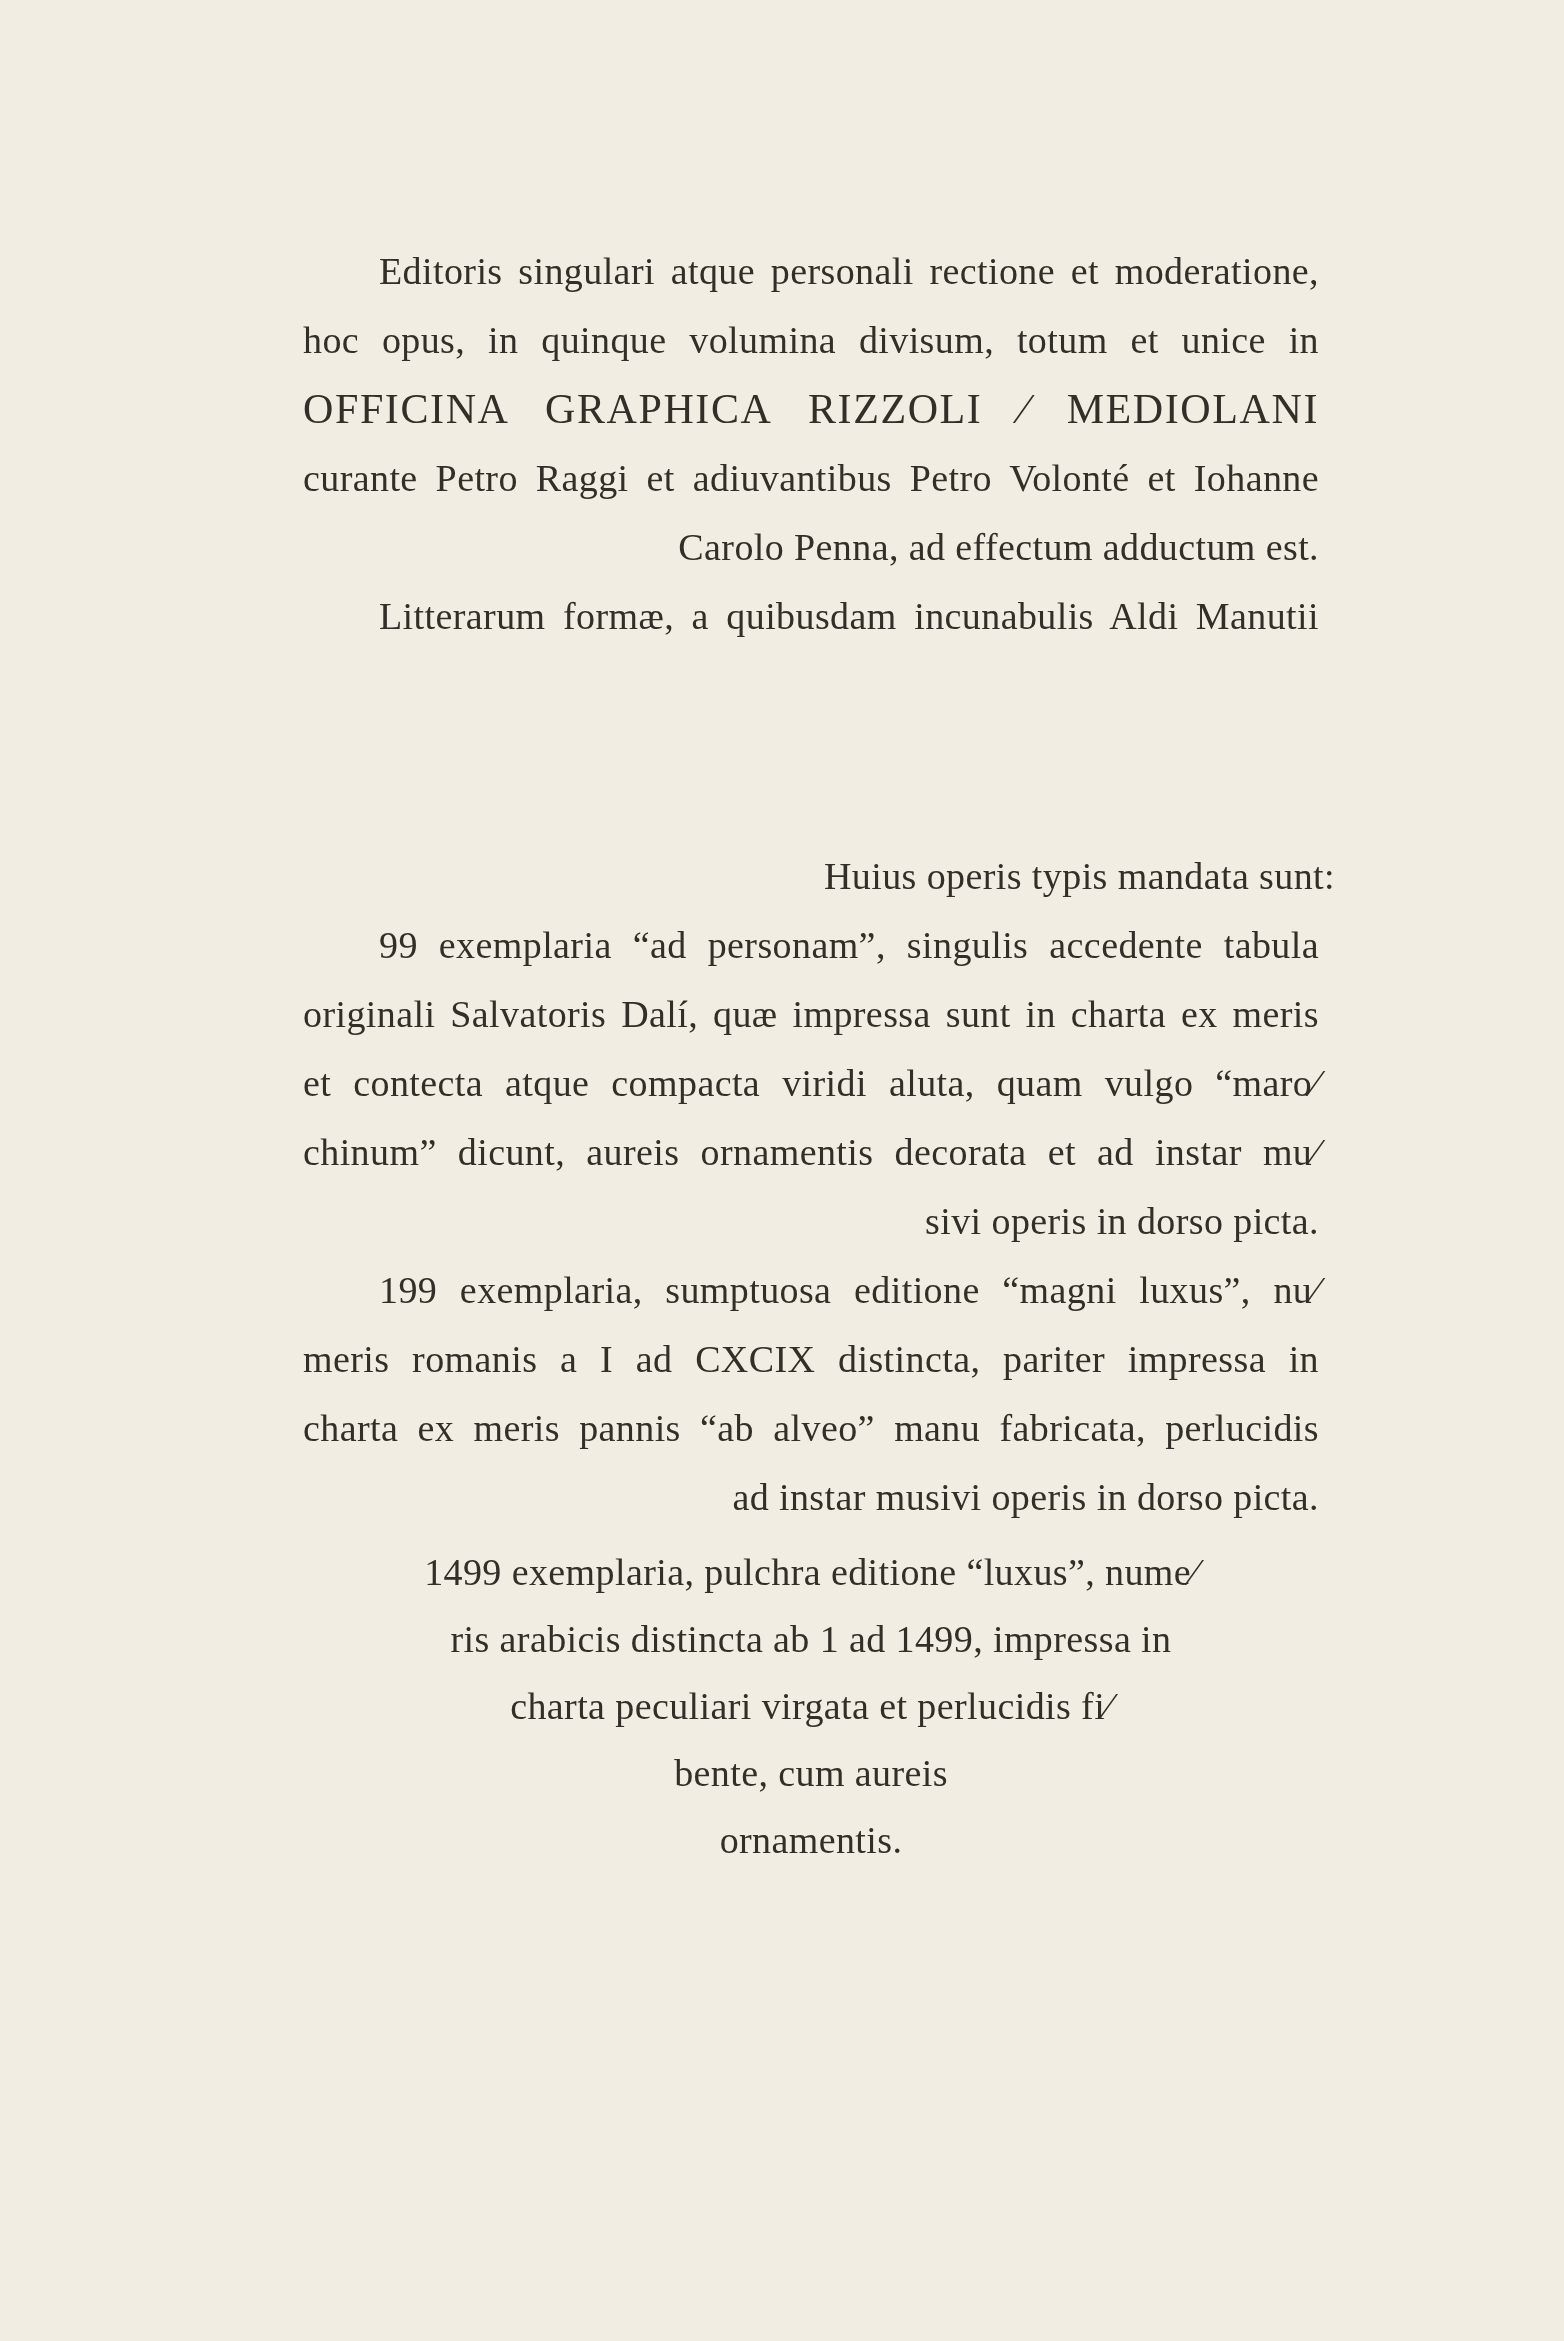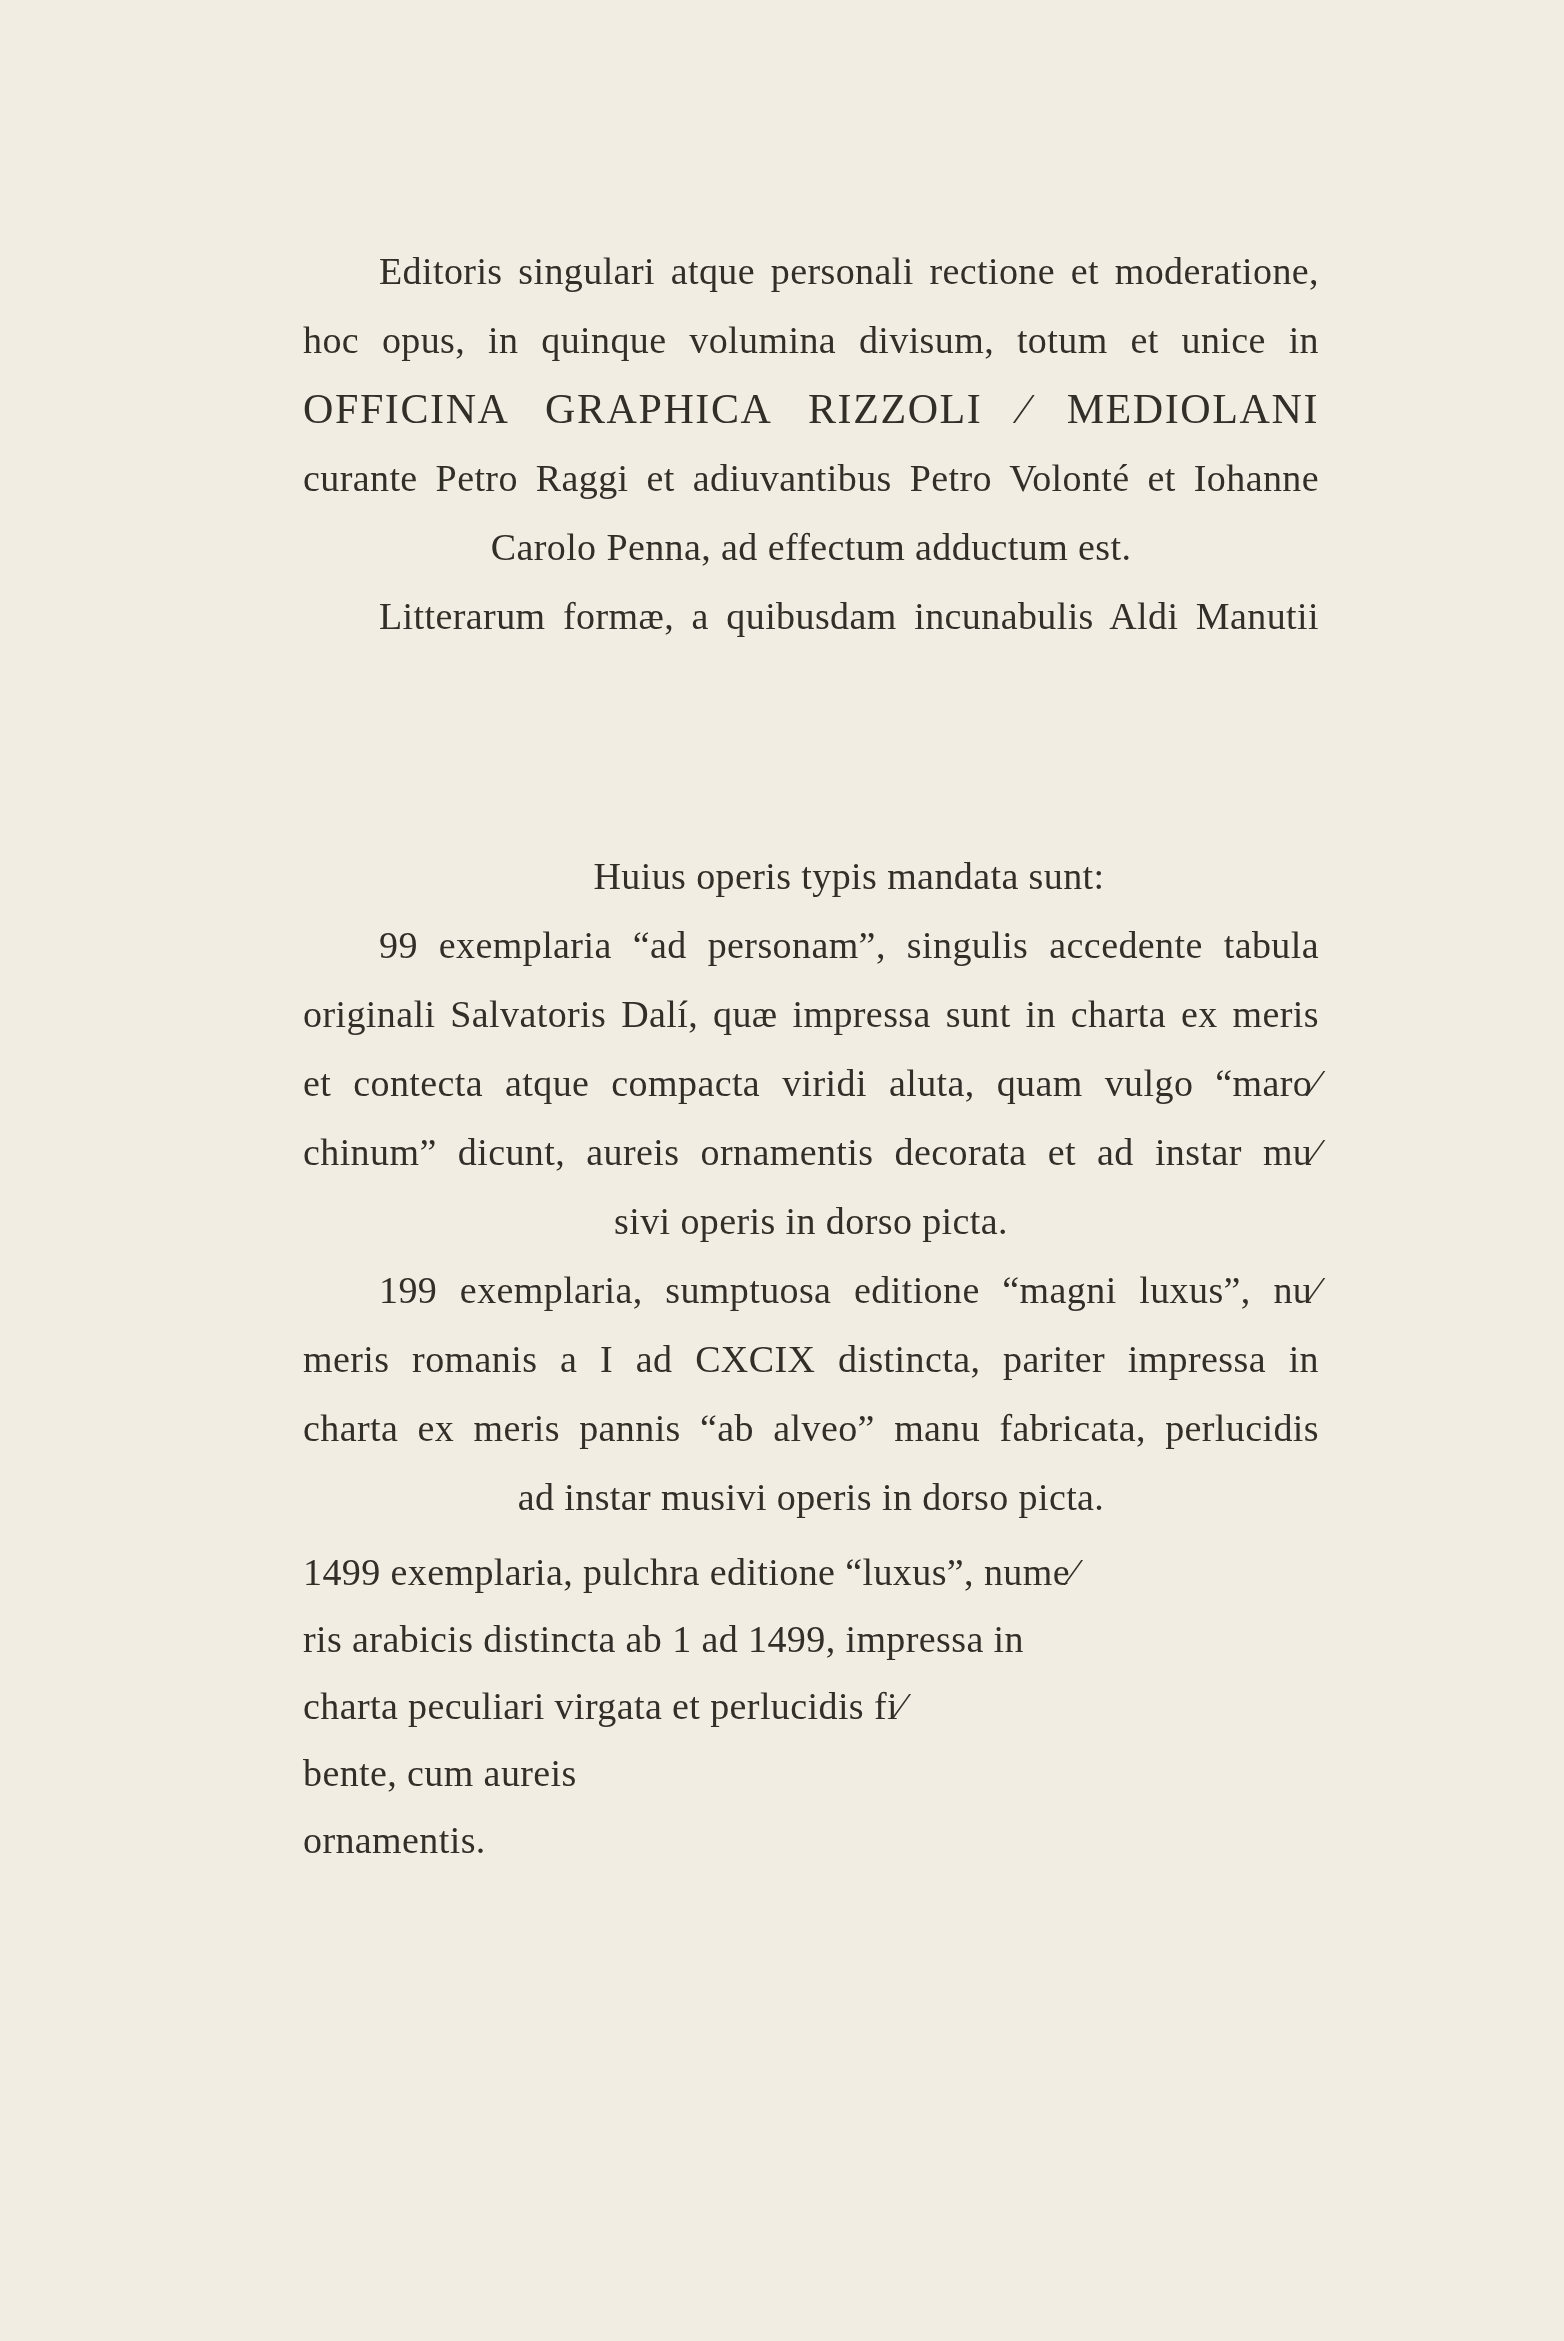--- a/index.html
+++ b/index.html
@@ -22,41 +22,41 @@
   .column {
     position: absolute;
     left: 207px;
     top: 165px;
     width: 1080px;
   }
   .ln {
     font-size: 38px;
     line-height: 53px;
     letter-spacing: 0.4px;
-    text-align: center;
+    text-align: right;
     white-space: nowrap;
   }
   .j {
     text-align: justify;
     text-align-last: justify;
     white-space: normal;
   }
   .ind { text-indent: 76px; }
   .caps {
     font-size: 42px;
     letter-spacing: 1.6px;
     font-variant: small-caps; 
   }
   .heading { margin-top: 207px; }
   .p99  { margin-top: 16px; }
   .p199 { margin-top: 3.2px; }
   .taper { margin-top: 23px; }
   .taper .ln {
     line-height: 51px;
-    text-align: left;
+    text-align: center;
     white-space: normal;
   }
 </style>
 </head>
 <body>
 
 <div class="page">
   <div class="column">
 
     <section>

